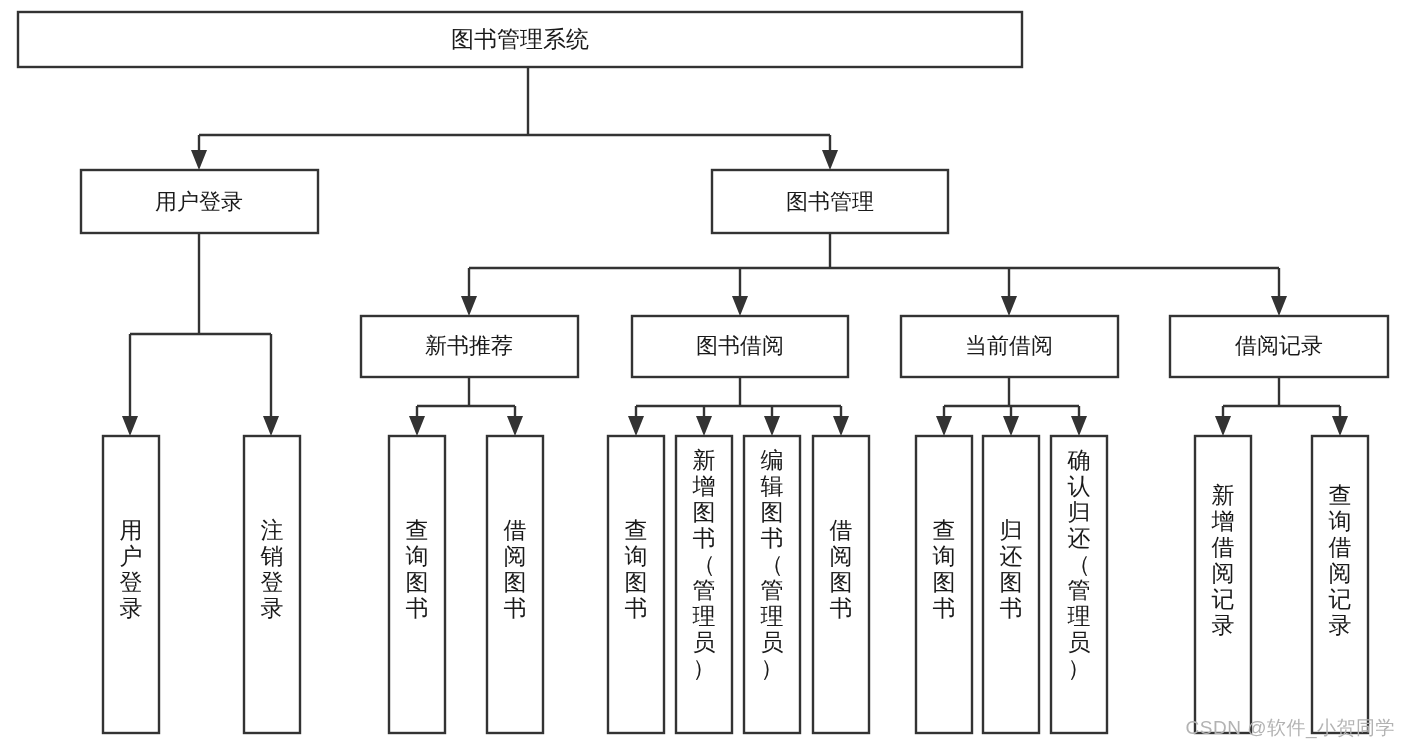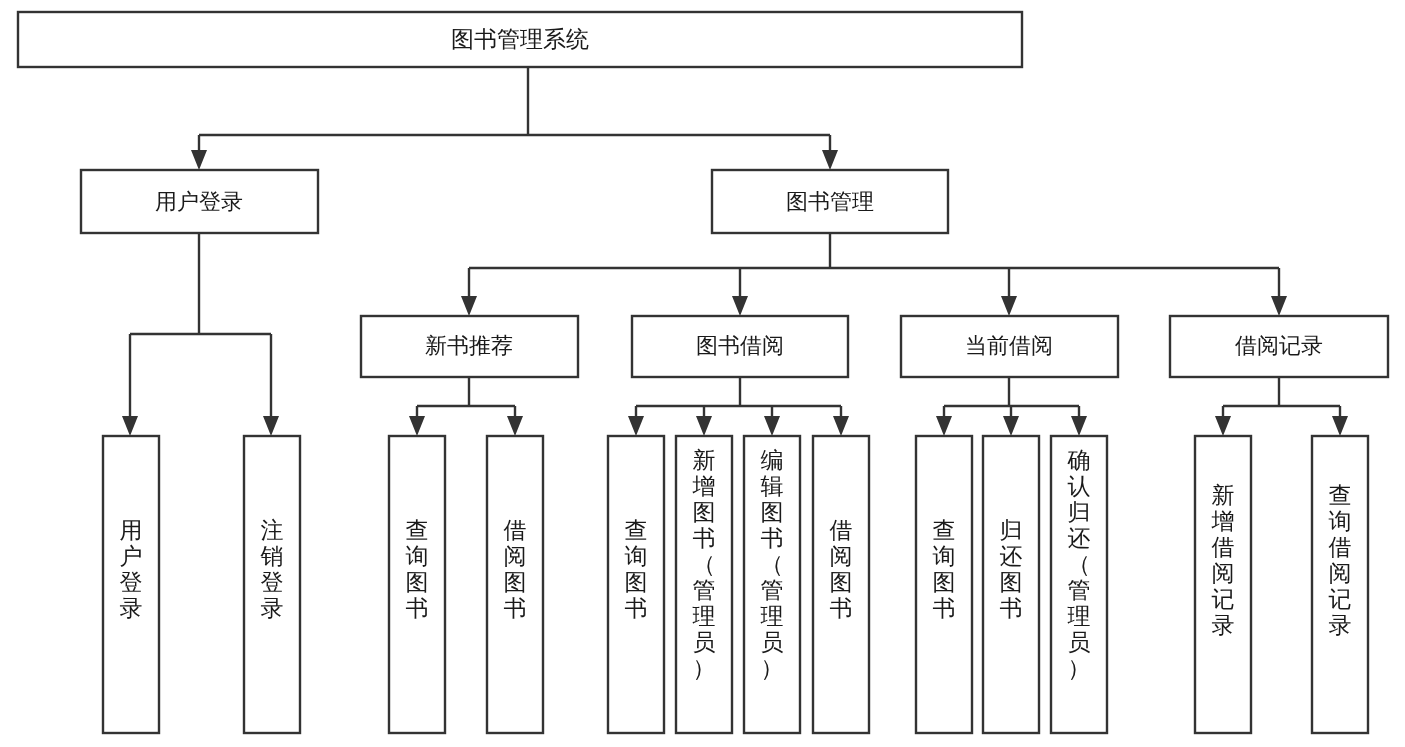--- a/index.html
+++ b/index.html
@@ -234,13 +234,14 @@
       <rect class="node-box" x="1195" y="436" width="56" height="297"></rect>
       <text class="node-label-v" x="1223" y="503"><tspan x="1223" y="503">新</tspan><tspan x="1223" y="529">增</tspan><tspan x="1223" y="555">借</tspan><tspan x="1223" y="581">阅</tspan><tspan x="1223" y="607">记</tspan><tspan x="1223" y="633">录</tspan></text>
     </g>
 
     <g>
       <rect class="node-box" x="1312" y="436" width="56" height="297"></rect>
       <text class="node-label-v" x="1340" y="503"><tspan x="1340" y="503">查</tspan><tspan x="1340" y="529">询</tspan><tspan x="1340" y="555">借</tspan><tspan x="1340" y="581">阅</tspan><tspan x="1340" y="607">记</tspan><tspan x="1340" y="633">录</tspan></text>
     </g>
   </svg>
 
+  <div class="watermark">CSDN @软件_小贺同学</div>
 </div>
 
 </body></html>

